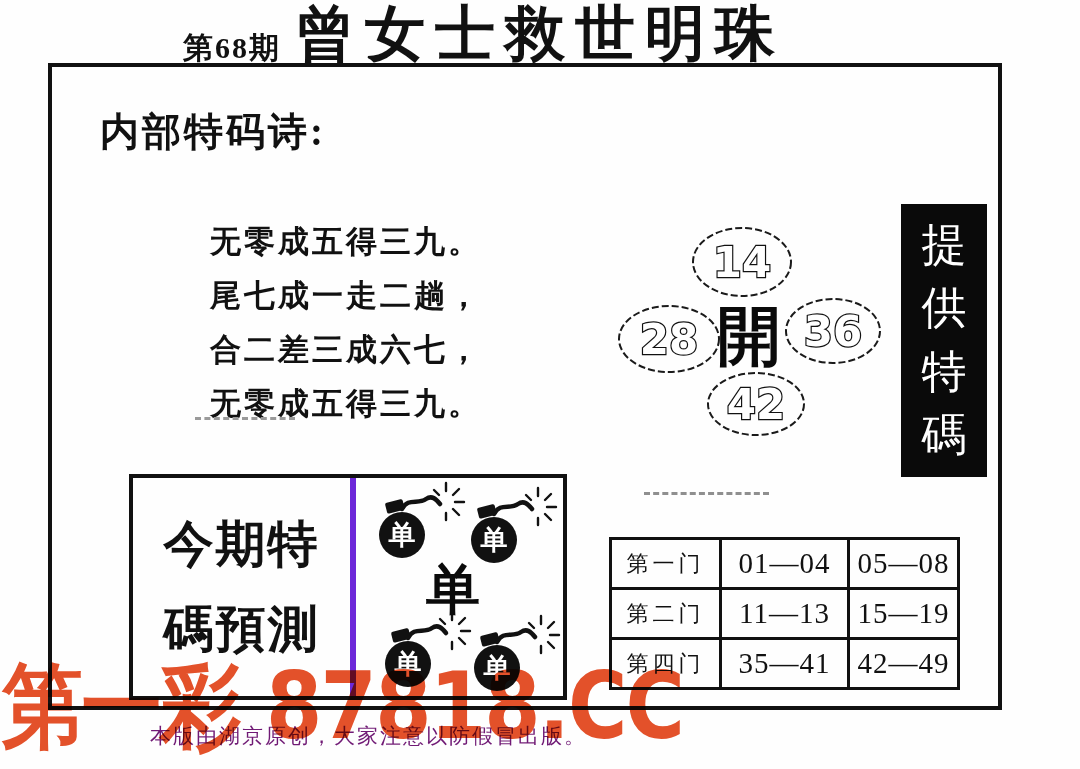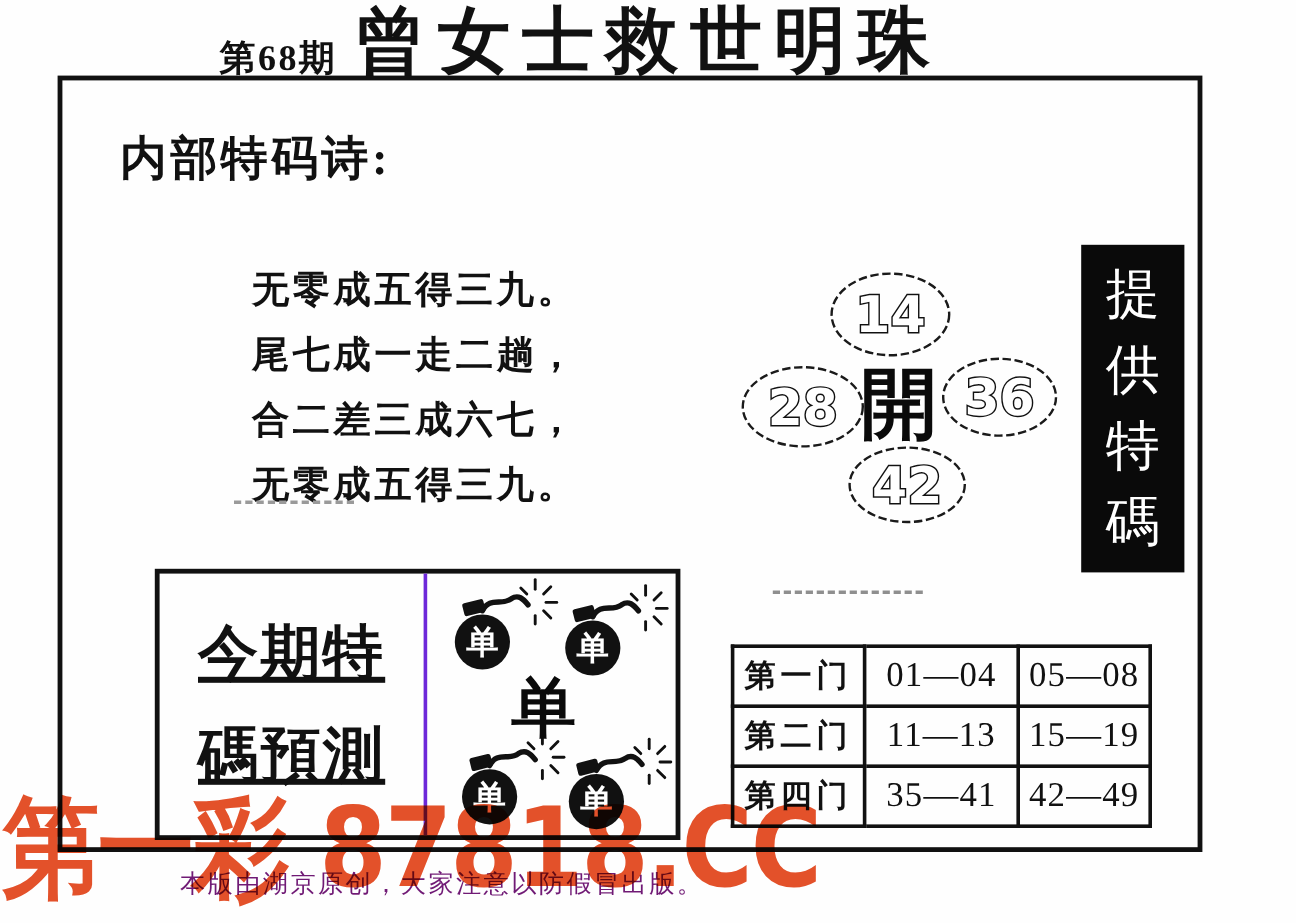--- a/index.html
+++ b/index.html
@@ -21,29 +21,29 @@
   .artifact-a { left:143px; top:350px; width:100px; }
   .artifact-b { left:592px; top:425px; width:125px; border-top-color:#8f8f8f; }
 
   .ovals-svg { position:absolute; left:564px; top:155px; }
 
   .side-banner { position:absolute; left:849px; top:137px; width:86px; height:273px; background:#0a0a0a;
                  display:flex; flex-direction:column; justify-content:space-evenly; align-items:center; }
   .side-banner span { color:#fff; font-size:45px; line-height:1; }
 
   .predict-box { position:absolute; left:77px; top:407px; width:438px; height:226px; border:4px solid #111; display:flex; }
-  .predict-label { width:224px; border-right:3px solid #6d28d9; display:flex; flex-direction:column;
-                   justify-content:space-around; align-items:center; padding:24px 0;text-decoration:underline; }
+  .predict-label { width:224px; border-right:6px solid #6d28d9; display:flex; flex-direction:column;
+                   justify-content:space-around; align-items:center; padding:24px 0; }
   .predict-label span { font-size:50px; font-weight:bold; letter-spacing:2px; white-space:nowrap; }
   .predict-art { flex:1; position:relative; }
 
   .gate-table { position:absolute; left:557px; top:470px; border-collapse:collapse; }
   .gate-table td { border:3px solid #111; height:50px; text-align:center; vertical-align:middle;
                    font-size:29px; letter-spacing:1px; }
-  .gate-table td.gate { width:110px; font-weight:bold; font-size:26px; letter-spacing:4px; }
+  .gate-table td.gate { width:110px; font-weight:normal; font-size:22px; letter-spacing:4px; }
   .gate-table td.r1 { width:128px; }
   .gate-table td.r2 { width:110px; }
 
   .footer-note { position:absolute; left:150px; top:722px; font-size:21px; color:#701a75; letter-spacing:2px; white-space:nowrap; }
 
   .watermark { position:absolute; left:2px; top:645px; font-family:"DejaVu Sans","Liberation Sans",sans-serif;
                font-size:92px; font-weight:bold; color:#e4512a; white-space:nowrap; letter-spacing:-2px;
                transform:scaleX(0.88); transform-origin:left center; mix-blend-mode:multiply; z-index:20; }
 </style>
 </head>

